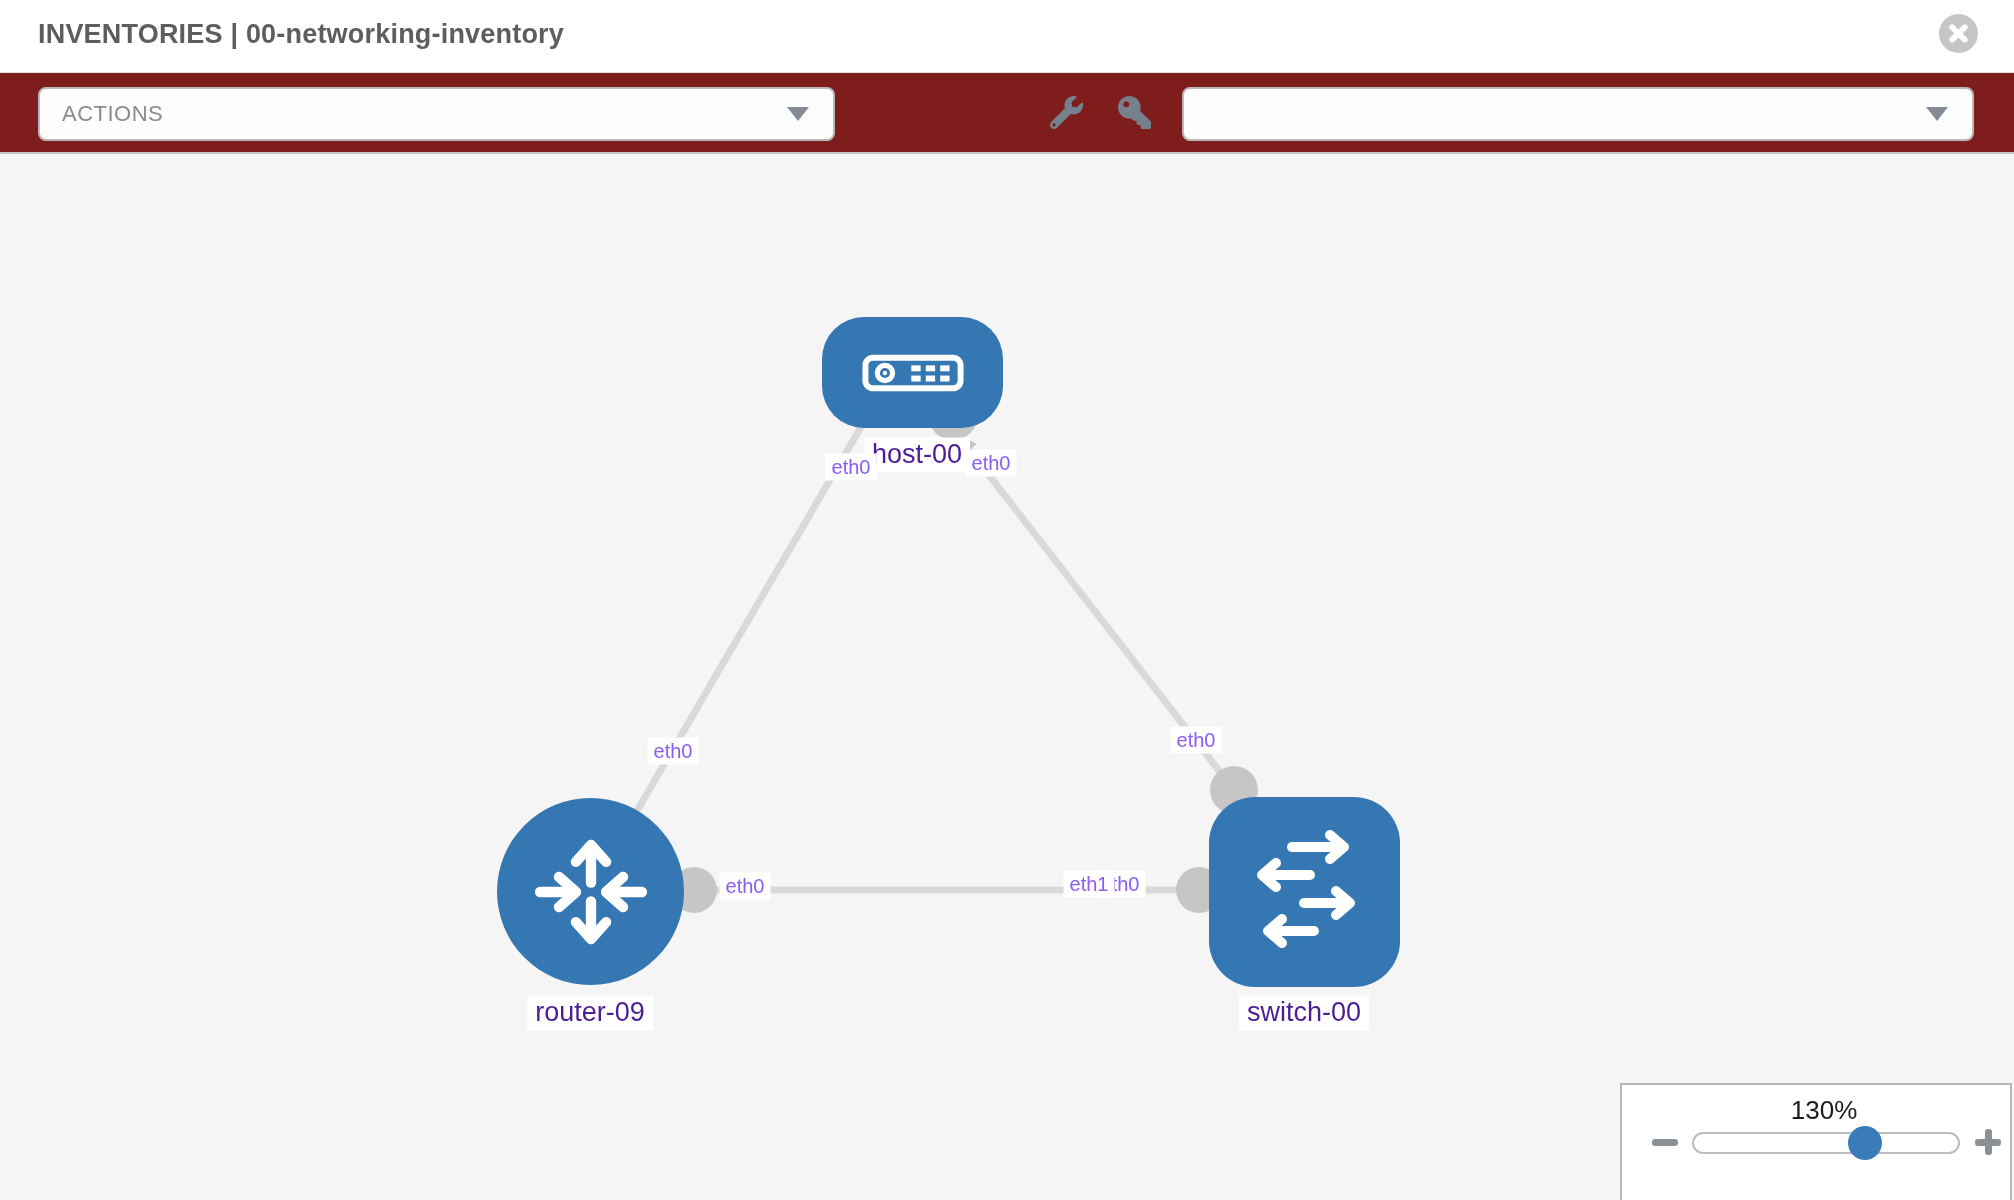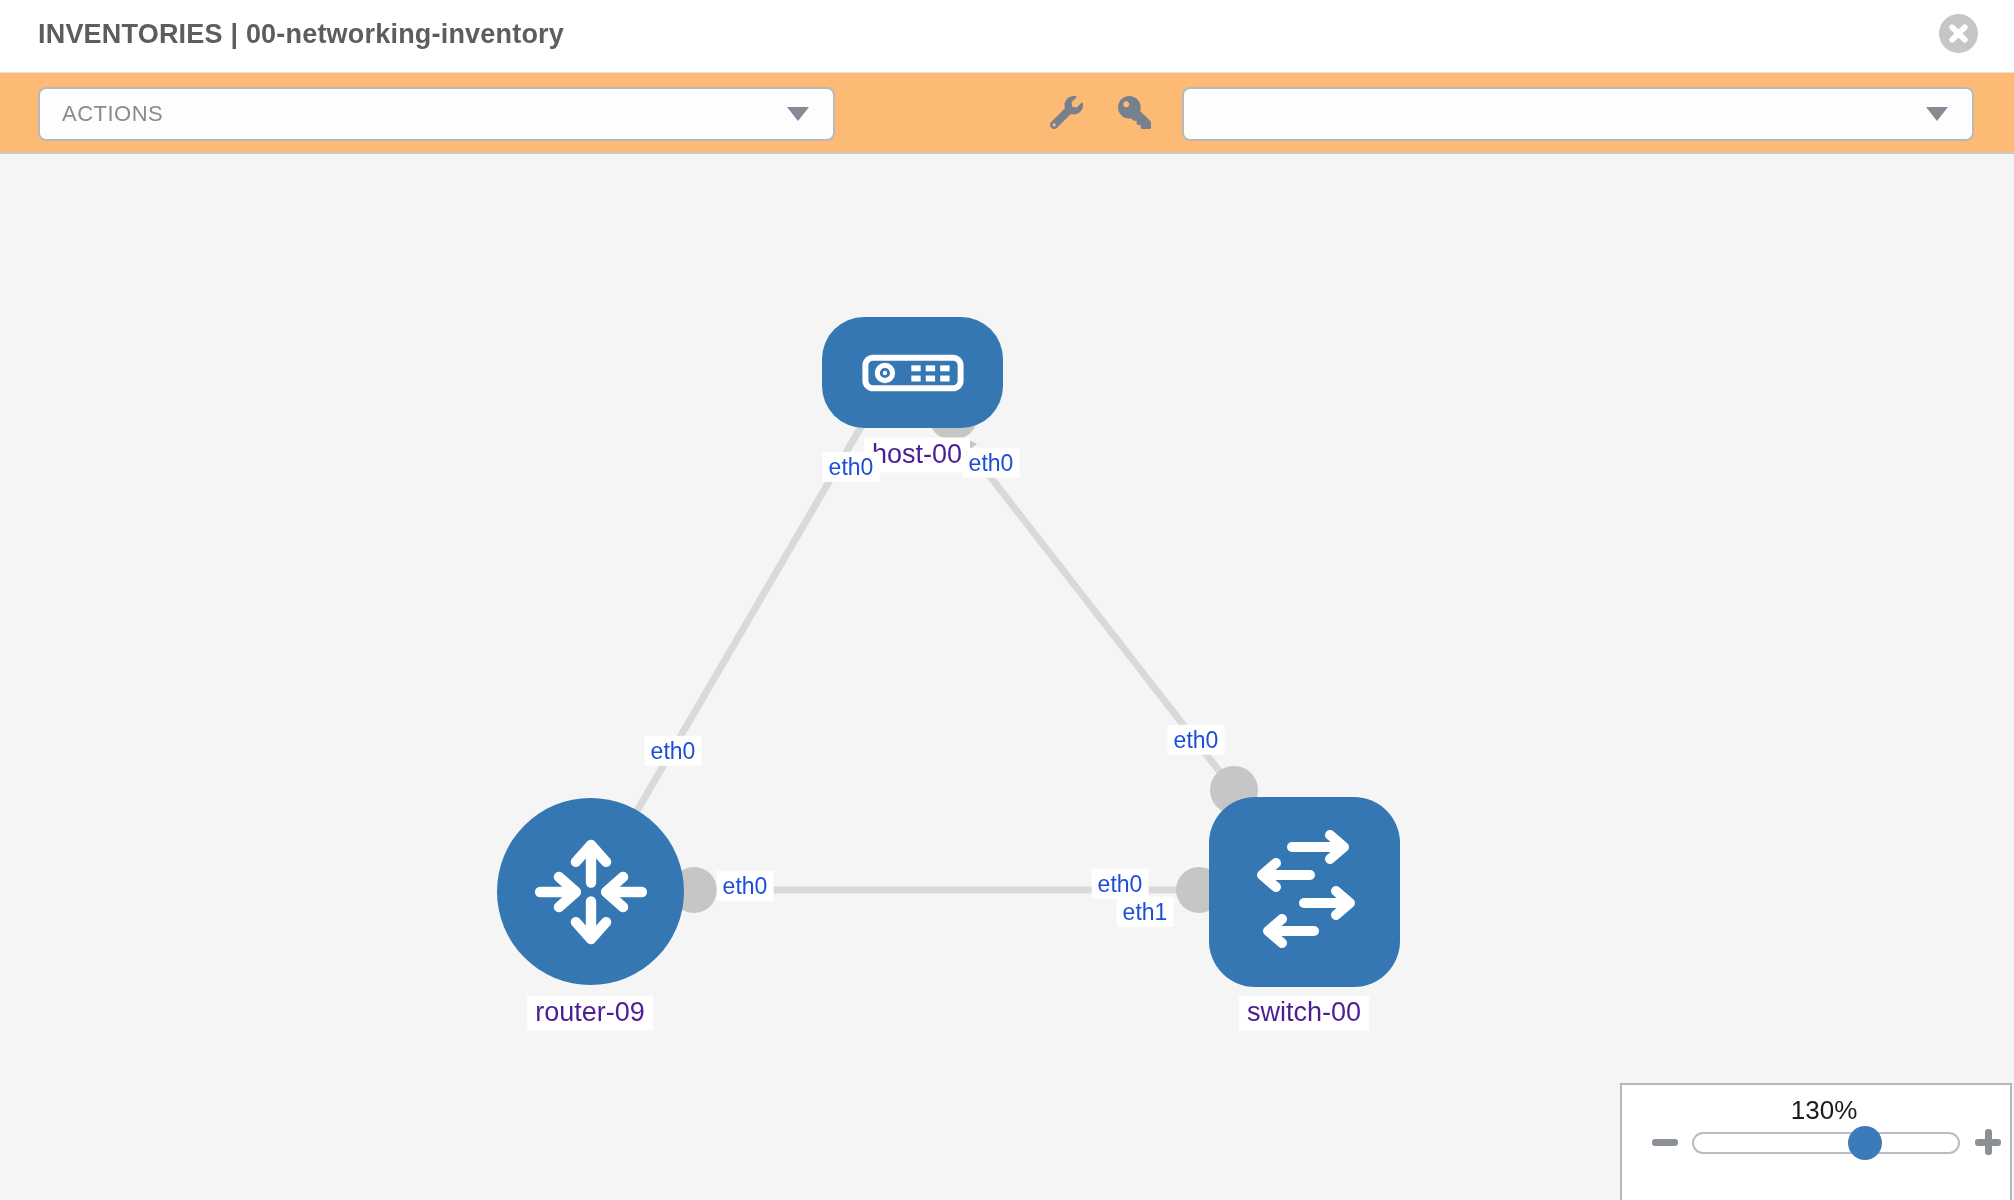--- a/index.html
+++ b/index.html
@@ -18,21 +18,21 @@
   }
   .close-btn {
     position:absolute; left:1939px; top:14px; width:39px; height:39px;
     border:none; padding:0; border-radius:50%; background:#c6c6c6; cursor:pointer;
     display:flex; align-items:center; justify-content:center;
   }
 
   
   .toolbar {
     position:absolute; top:72px; left:0; width:2014px; height:82px;
-    background:#fdba74; box-sizing:border-box;
+    background:#7f1d1d; box-sizing:border-box;
     border-top:1px solid #e2e2e2; border-bottom:2px solid #c9c9c9;
   }
   .select-box {
     position:absolute; top:14px; height:54px; box-sizing:border-box;
     background:#fdfdfd; border:2px solid #b9b9b9; border-radius:8px;
     display:flex; align-items:center; cursor:pointer;
   }
   .select-box.actions { left:38px;  width:797px; }
   .select-box.search  { left:1182px; width:792px; }
   .select-label { margin-left:22px; font-size:22px; color:#8b8b8b; letter-spacing:.5px; }
@@ -65,21 +65,21 @@
   .node {
     position:absolute; background:#3477b3; z-index:2; cursor:pointer;
     display:flex; align-items:center; justify-content:center;
   }
   .node.host   { left:822px;  top:163px; width:181px; height:111px; border-radius:42px; }
   .node.router { left:497px;  top:644px; width:187px; height:187px; border-radius:50%; }
   .node.switch { left:1209px; top:643px; width:191px; height:190px; border-radius:46px; }
 
   .chip {
     position:absolute; transform:translate(-50%,-50%); z-index:3;
-    background:#ffffff; color:#1d4ed8; font-size:23px; line-height:1.15;
+    background:#ffffff; color:#8b5cf6; font-size:20px; line-height:1.15;
     padding:2px 6px; white-space:nowrap;
   }
   .chip.node-chip { font-size:27px; color:#4c1d95; padding:2px 8px; z-index:3; }
   .chip.front { z-index:4; }
 
   
   .zoom-panel {
     position:absolute; left:1620px; top:1083px; width:392px; height:134px;
     background:#ffffff; border:2px solid #b5b8bb; box-sizing:border-box; z-index:6;
   }
@@ -203,21 +203,21 @@
     <div class="chip node-chip" style="left:917px; top:301px;">host-00</div>
     <div class="chip node-chip" style="left:590px; top:859px;">router-09</div>
     <div class="chip node-chip" style="left:1304px; top:859px;text-align:center;">switch-00</div>
 
     <div class="chip" style="left:851px; top:313px;">eth0</div>
     <div class="chip" style="left:991px; top:309px;">eth0</div>
     <div class="chip" style="left:673px; top:597px;">eth0</div>
     <div class="chip" style="left:745px; top:732px;">eth0</div>
     <div class="chip" style="left:1196px; top:586px;">eth0</div>
     <div class="chip" style="left:1120px; top:730px;">eth0</div>
-    <div class="chip front" style="left:1145px; top:730px;margin-top:28px;">eth1</div>
+    <div class="chip front" style="left:1089px; top:730px;">eth1</div>
   </div>
 
   <div class="zoom-panel">
     <div class="zoom-level">130%</div>
     <button class="zoom-btn minus">
       <span class="hbar"></span>
     </button>
     <div class="slider-track"></div>
     <div class="slider-knob"></div>
     <button class="zoom-btn plus">

